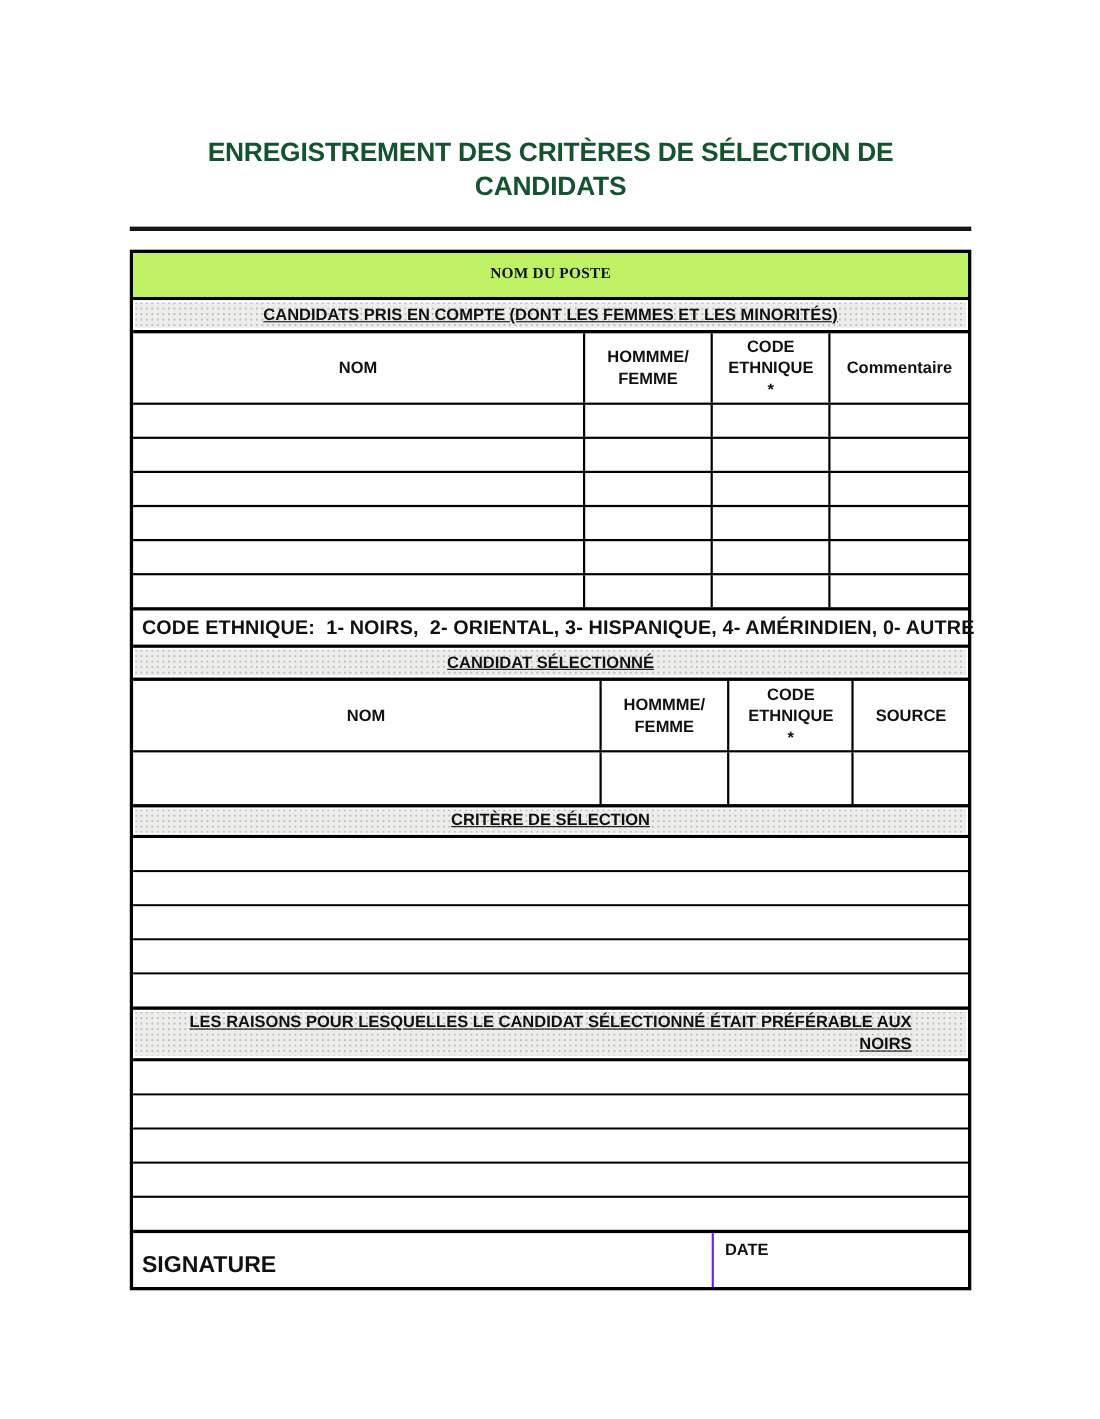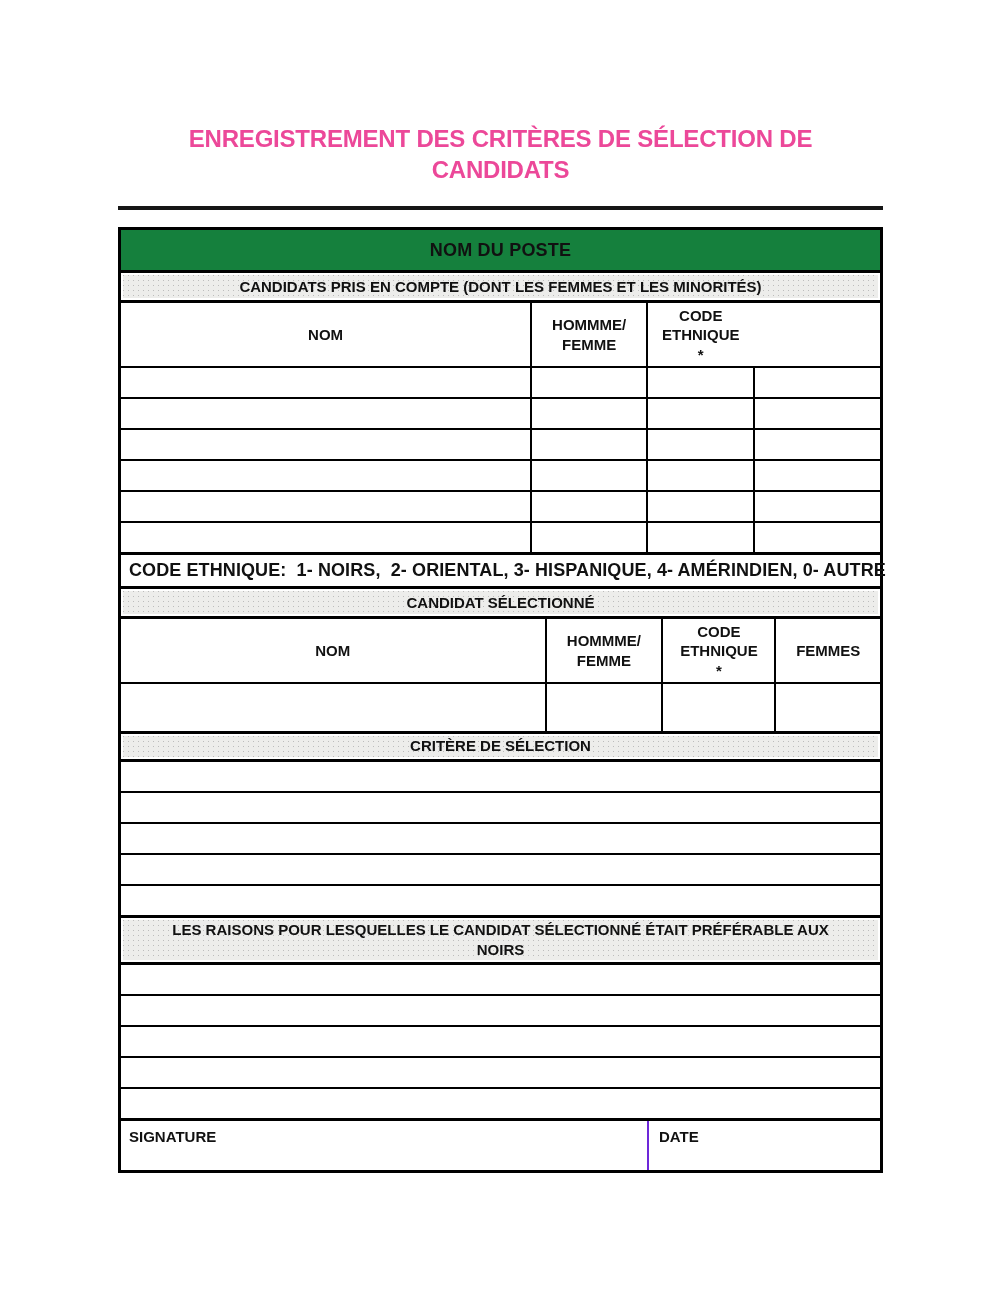--- a/index.html
+++ b/index.html
@@ -5,40 +5,40 @@
   html,body { margin:0; padding:0; background:#ffffff; }
   .page {
     width:1000px; height:1290px; background:#ffffff; overflow:hidden;
     font-family:"Liberation Sans", sans-serif; font-weight:bold; color:#111;
     position:relative;
   }
   .content { width:765px; margin-left:118px; }
 
   .title {
     margin:124px 0 0 0; text-align:center; font-size:24px; line-height:1.28;
-    letter-spacing:-0.2px; white-space:pre-line; color:#ec4899;
+    letter-spacing:-0.2px; white-space:pre-line; color:#14532d;
   }
   .rule { height:4px; background:#161616; margin-top:21px; }
 
   .form { margin-top:17px; border:3px solid #000; background:#fff; }
 
   .solid-head {
-    height:40px; background:#15803d; display:flex; align-items:center; justify-content:center;
-    font-size:18px; border-bottom:3px solid #000; letter-spacing:0.2px;
+    height:40px; background:#bef264; display:flex; align-items:center; justify-content:center;
+    font-size:14px; border-bottom:3px solid #000; letter-spacing:0.2px;font-family:Liberation Serif, serif;
   }
   .dotted {
     background-color:#ededeb;
     background-image: radial-gradient(circle, #bcbcbc 0.9px, rgba(0,0,0,0) 0.9px);
     background-size:5px 5px;
     box-shadow: inset 0 0 0 2px #ffffff;
   }
   .dotted-head {
     min-height:30px; display:flex; align-items:center; justify-content:center;
-    text-align:center; font-size:15px; border-bottom:3px solid #000;
-    padding:2px 12px; box-sizing:border-box; white-space:pre-line; line-height:1.35;
+    text-align:right; font-size:15px; border-bottom:3px solid #000;
+    padding:2px 12px; box-sizing:border-box; white-space:pre-line; line-height:1.35;text-decoration:underline;
   }
   .thick-top { border-top:3px solid #000; }
 
   .grid-header { display:flex; border-bottom:2px solid #000; height:63px; }
   .grid-header .cell {
     display:flex; align-items:center; justify-content:center; text-align:center;
     font-size:15px; line-height:1.3; white-space:pre-line; box-sizing:border-box;
   }
   .grid-row { display:flex; }
   .grid-row .cell { box-sizing:border-box; }
@@ -59,21 +59,21 @@
     display:flex; align-items:center; padding-left:8px; font-size:18px;
     white-space:pre; letter-spacing:0.1px;
   }
 
   .line-rows > .line-row { height:29px; border-bottom:2px solid #000; background:#fff; }
   .line-rows > .line-row:last-child { border-bottom:0; }
 
   .reasons-head { min-height:49px; }
 
   .sig-row { border-top:3px solid #000; display:flex; height:49px; }
-  .sig-cell { width:69.3%; box-sizing:border-box; padding:7px 0 0 8px; font-size:15px; }
+  .sig-cell { width:69.3%; box-sizing:border-box; padding:17px 0 0 8px; font-size:21px; }
   .date-cell { flex:1; border-left:2px solid #6d28d9; box-sizing:border-box; padding:7px 0 0 10px; font-size:15px; }
 </style>
 </head>
 <body>
 
 <div class="page">
   <div class="content">
 
     <h1 class="title">ENREGISTREMENT DES CRITÈRES DE SÉLECTION DE
 CANDIDATS</h1>
@@ -85,20 +85,21 @@
 
       <div class="dotted-head dotted">CANDIDATS PRIS EN COMPTE (DONT LES FEMMES ET LES MINORITÉS)</div>
 
       <div class="grid-header t1">
         <div class="cell c1">NOM</div>
         <div class="cell c2">HOMMME/
 FEMME</div>
         <div class="cell c3">CODE
 ETHNIQUE
 *</div>
+        <div class="cell c4">Commentaire</div>
       </div>
 
       <div class="rows r1 t1">
         <div class="grid-row t1">
           <div class="cell c1"></div>
           <div class="cell c2"></div>
           <div class="cell c3"></div>
           <div class="cell c4"></div>
         </div>
       <div class="grid-row t1">
@@ -137,21 +138,21 @@
 
       <div class="dotted-head dotted">CANDIDAT SÉLECTIONNÉ</div>
 
       <div class="grid-header t2">
         <div class="cell c1">NOM</div>
         <div class="cell c2">HOMMME/
 FEMME</div>
         <div class="cell c3">CODE
 ETHNIQUE
 *</div>
-        <div class="cell c4">FEMMES</div>
+        <div class="cell c4">SOURCE</div>
       </div>
 
       <div class="rows r2 t2">
         <div class="grid-row t2">
           <div class="cell c1"></div>
           <div class="cell c2"></div>
           <div class="cell c3"></div>
           <div class="cell c4"></div>
         </div>
       </div>

